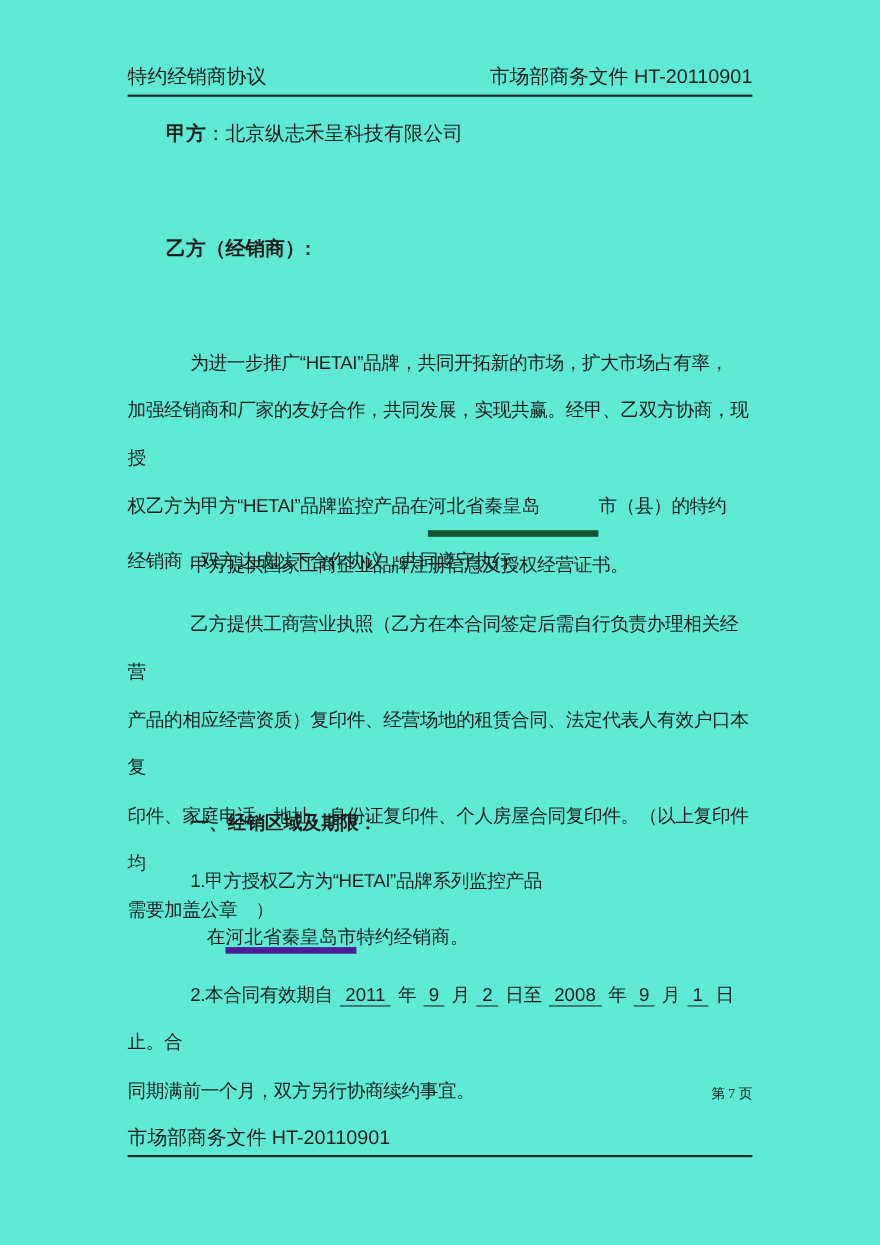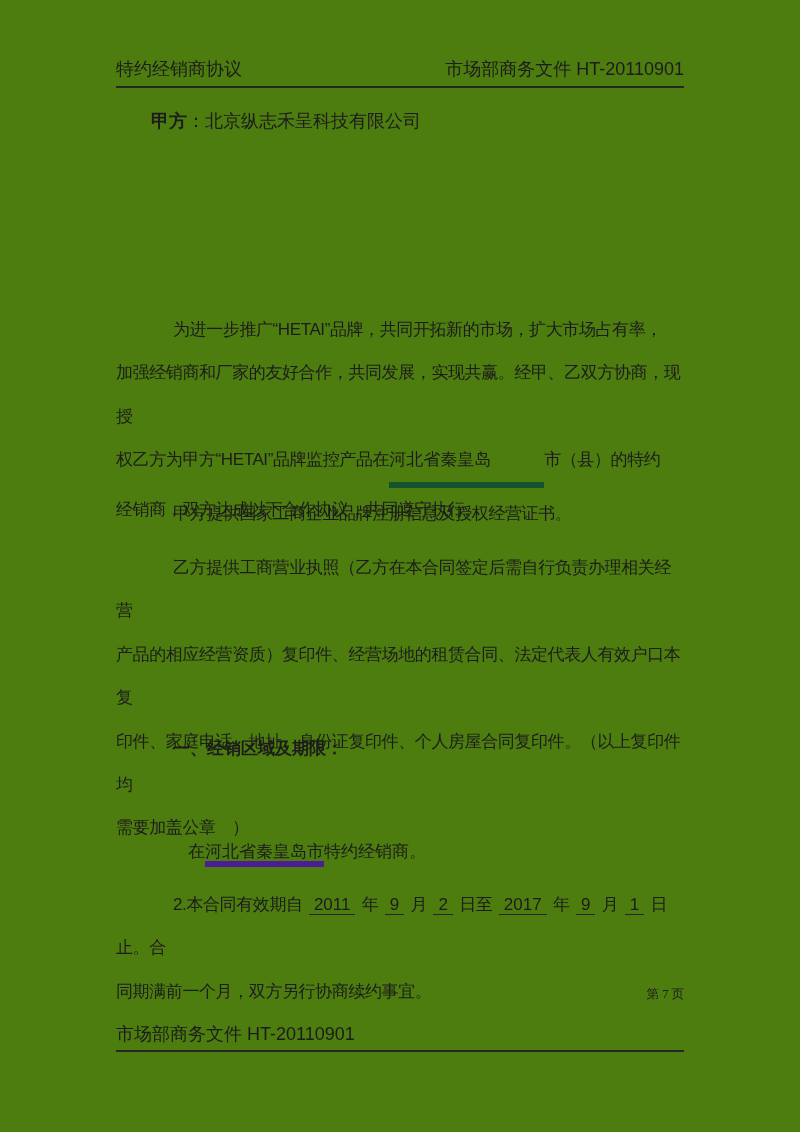--- a/index.html
+++ b/index.html
@@ -5,21 +5,21 @@
   html, body {
     margin: 0;
     padding: 0;
     background: #ffffff;
   }
   .page {
     position: relative;
     width: 800px;
     height: 1132px;
     margin: 0 auto;
-    background: #4d7c0f;
+    background: #5eead4;
     color: #1c1c1c;
     font-family: "Liberation Sans", "DejaVu Sans", sans-serif;
     overflow: hidden;
   }
   .abs { position: absolute; left: 116px; right: 116px; }
 
   
   .hdr {
     top: 57px;
     display: flex;
@@ -88,52 +88,54 @@
 
 <div class="page">
 
   <div class="abs hdr">
     <span>特约经销商协议</span>
     <span>市场部商务文件 HT-20110901</span>
   </div>
 
   <div class="abs single party-a"><span class="b">甲方</span><span>：北京纵志禾呈科技有限公司</span></div>
 
+  <div class="abs single party-b"><span>乙方（经销商）:</span></div>
 
   <div class="abs para intro">
     <div class="indent">为进一步推广“HETAI”品牌，共同开拓新的市场，扩大市场占有率，</div>
     <div>加强经销商和厂家的友好合作，共同发展，实现共赢。经甲、乙双方协商，现授</div>
     <div><span>权乙方为甲方“HETAI”品牌监控产品在</span><span class="blank">河北省秦皇岛</span><span>市（县）的特约</span></div>
     <div>经销商，双方达成以下合作协议，共同遵守执行。</div>
   </div>
 
   <div class="abs clause-a">甲方提供国家工商企业品牌注册信息及授权经营证书。</div>
 
   <div class="abs para clause-b">
     <div class="indent">乙方提供工商营业执照（乙方在本合同签定后需自行负责办理相关经营</div>
     <div>产品的相应经营资质）复印件、经营场地的租赁合同、法定代表人有效户口本复</div>
     <div>印件、家庭电话、地址、身份证复印件、个人房屋合同复印件。（以上复印件均</div>
     <div>需要加盖公章　）</div>
   </div>
 
   <div class="abs sec1">一、经销区域及期限：</div>
 
+  <div class="abs item1-l1">1.甲方授权乙方为“HETAI”品牌系列监控产品</div>
 
   <div class="abs item1-l2"><span>在</span><span class="ul">河北省秦皇岛市</span><span>特约经销商。</span></div>
 
   <div class="abs para item2">
     <div class="indent">
       <span>2.本合同有效期自</span>
       <span class="u">2011</span>
       <span>年</span>
       <span class="u">9</span>
       <span>月</span>
       <span class="u">2</span>
       <span>日至</span>
-      <span class="u">2017</span>
+      <span class="u">2008</span>
       <span>年</span>
       <span class="u">9</span>
       <span>月</span>
       <span class="u">1</span>
       <span>日止。合</span>
     </div>
     <div>同期满前一个月，双方另行协商续约事宜。</div>
   </div>
 
   <div class="abs pgnum">第 7 页</div>

